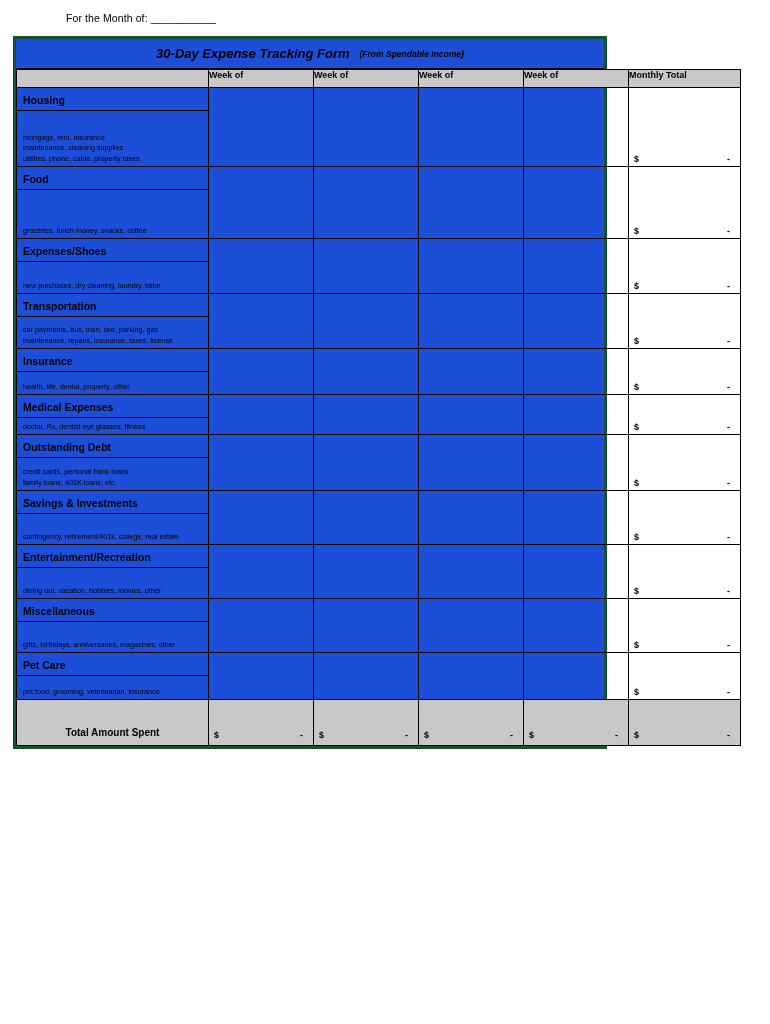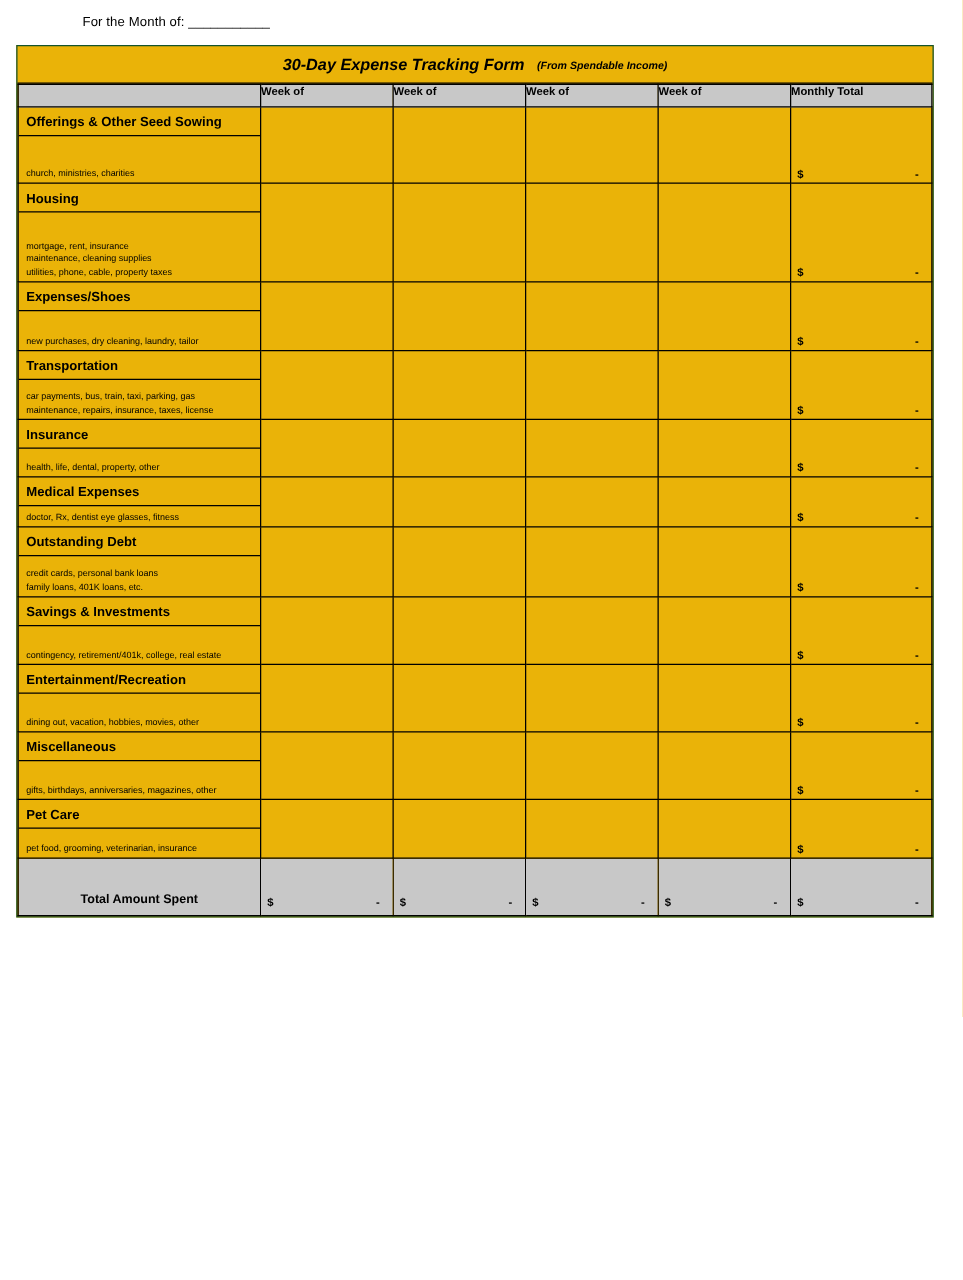--- a/index.html
+++ b/index.html
@@ -26,24 +26,24 @@
     left: 66px;
     top: 12px;
     font-size: 10.5px;
     letter-spacing: 0.1px;
     white-space: nowrap;
   }
   .form-frame {
     position: absolute;
     left: 13px;
     top: 36px;
-    width: 734px;
-    border: 1px solid #14532d;
-    box-sizing: border-box;
-    background: #eab308;
+    width: 594px;
+    border: 3px solid #14532d;
+    box-sizing: border-box;
+    background: #1d4ed8;
   }
   .title-bar {
     height: 30px;
     display: flex;
     align-items: center;
     justify-content: center;
     border-bottom: 1px solid #000;
     box-sizing: border-box;
   }
   .title-main {
@@ -173,38 +173,20 @@
       <tbody>
           <tr class="hdr-row">
         <td></td>
         <td>Week of</td>
         <td>Week of</td>
         <td>Week of</td>
         <td>Week of</td>
         <td>Monthly Total</td>
       </tr>
 
-      <tr style="height:61px">
-        <td class="cat-cell">
-          <div class="cat-title">Offerings &amp; Other Seed Sowing</div>
-          <div class="cat-desc">
-            <div>church, ministries, charities</div>
-          </div>
-        </td>
-        <td class="blank-cell"></td>
-        <td class="blank-cell"></td>
-        <td class="blank-cell"></td>
-        <td class="blank-cell"></td>
-        <td class="money-cell">
-          <div class="money-inner">
-            <span>$</span>
-            <span>-</span>
-          </div>
-        </td>
-      </tr>
 
       <tr style="height:79px">
         <td class="cat-cell">
           <div class="cat-title">Housing</div>
           <div class="cat-desc two-line">
             <div>mortgage, rent, insurance</div>
             <div>maintenance,  cleaning supplies</div>
             <div>utilities, phone, cable, property taxes</div>
           </div>
         </td>
@@ -213,20 +195,38 @@
         <td class="blank-cell"></td>
         <td class="blank-cell"></td>
         <td class="money-cell">
           <div class="money-inner">
             <span>$</span>
             <span>-</span>
           </div>
         </td>
       </tr>
 
+      <tr style="height:72px">
+        <td class="cat-cell">
+          <div class="cat-title">Food</div>
+          <div class="cat-desc">
+            <div> groceries, lunch money, snacks, coffee</div>
+          </div>
+        </td>
+        <td class="blank-cell"></td>
+        <td class="blank-cell"></td>
+        <td class="blank-cell"></td>
+        <td class="blank-cell"></td>
+        <td class="money-cell">
+          <div class="money-inner">
+            <span>$</span>
+            <span>-</span>
+          </div>
+        </td>
+      </tr>
 
       <tr style="height:55px">
         <td class="cat-cell">
           <div class="cat-title">Expenses/Shoes</div>
           <div class="cat-desc">
             <div>new purchases, dry cleaning, laundry, tailor</div>
           </div>
         </td>
         <td class="blank-cell"></td>
         <td class="blank-cell"></td>

